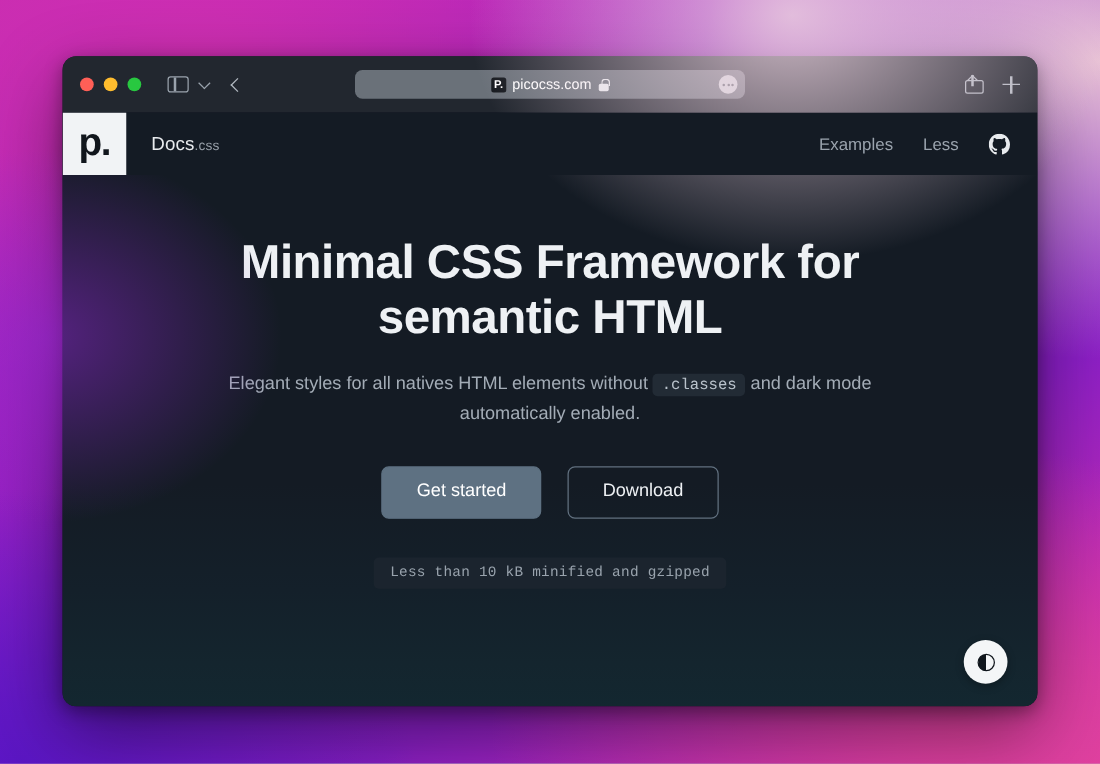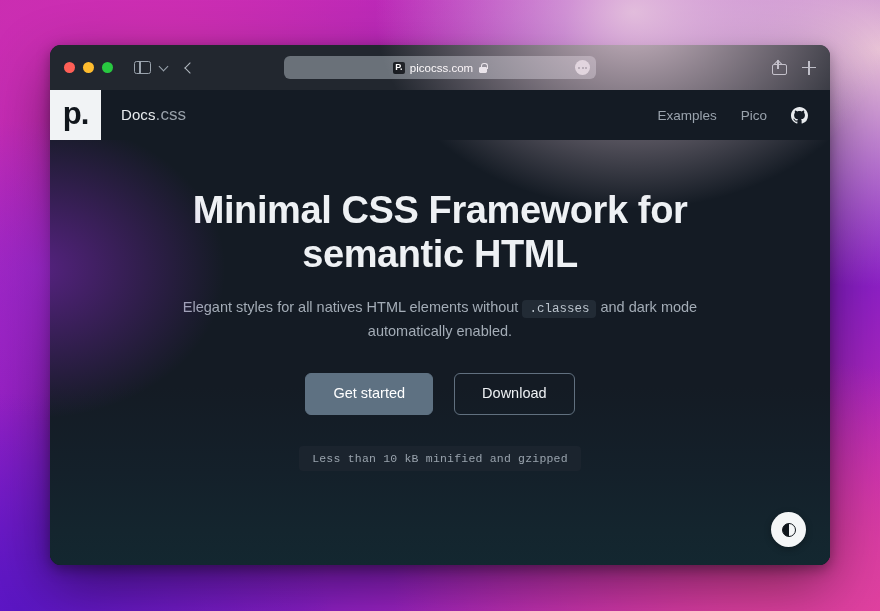--- a/index.html
+++ b/index.html
@@ -178,21 +178,21 @@
     line-height: 1;
     letter-spacing: -1px;
     margin-top: -3px;
   }
   .brand {
     margin-left: 20px;
     font-size: 15px;
     color: #e8ebee;
     letter-spacing: .1px;
   }
-  .brand .ext { color: #98a0a9; font-size: 17px; }
+  .brand .ext { color: #98a0a9; font-size: 11px; }
 
   .site-nav {
     margin-left: auto;
     margin-right: 22px;
     display: flex;
     align-items: center;
     gap: 24px;
     justify-content: flex-end;
   }
   .nav-link {
@@ -345,21 +345,21 @@
       <div class="site-header">
         <div class="logo-tile">
           <span class="logo-p">p.</span>
         </div>
         <div class="brand">
           <span>Docs</span><span class="ext">.css</span>
         </div>
 
         <div class="site-nav">
           <a class="nav-link" href="#">Examples</a>
-          <a class="nav-link" href="#">Pico</a>
+          <a class="nav-link" href="#">Less</a>
           <a href="#">
             <svg class="gh-ico" viewBox="0 0 16 16" aria-hidden="true">
               <path d="M8 0C3.58 0 0 3.58 0 8c0 3.54 2.29 6.53 5.47 7.59.4.07.55-.17.55-.38 0-.19-.01-.82-.01-1.49-2.01.37-2.53-.49-2.69-.94-.09-.23-.48-.94-.82-1.13-.28-.15-.68-.52-.01-.53.63-.01 1.08.58 1.23.82.72 1.21 1.87.87 2.33.66.07-.52.28-.87.51-1.07-1.78-.2-3.64-.89-3.64-3.95 0-.87.31-1.59.82-2.15-.08-.2-.36-1.02.08-2.12 0 0 .67-.21 2.2.82.64-.18 1.32-.27 2-.27s1.36.09 2 .27c1.53-1.04 2.2-.82 2.2-.82.44 1.1.16 1.92.08 2.12.51.56.82 1.27.82 2.15 0 3.07-1.87 3.75-3.65 3.95.29.25.54.73.54 1.48 0 1.07-.01 1.93-.01 2.2 0 .21.15.46.55.38A8.01 8.01 0 0 0 16 8c0-4.42-3.58-8-8-8z"></path>
             </svg>
           </a>
         </div>
       </div>
 
       <div class="hero">
 

